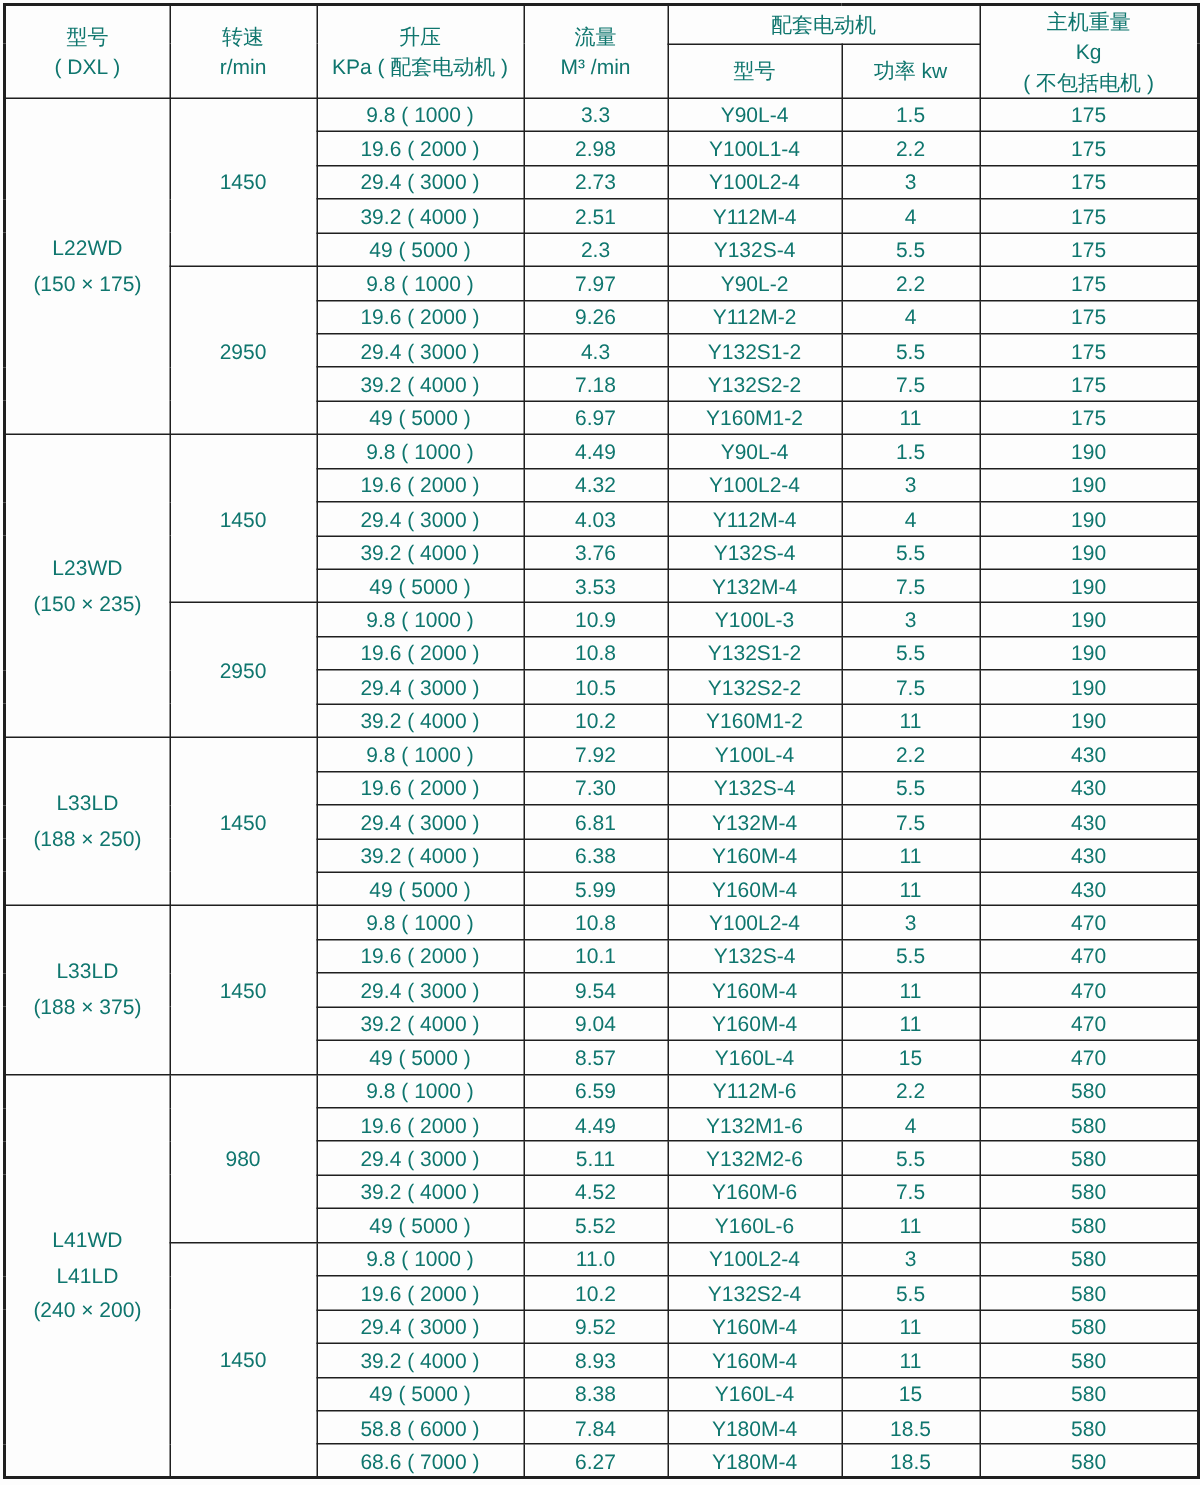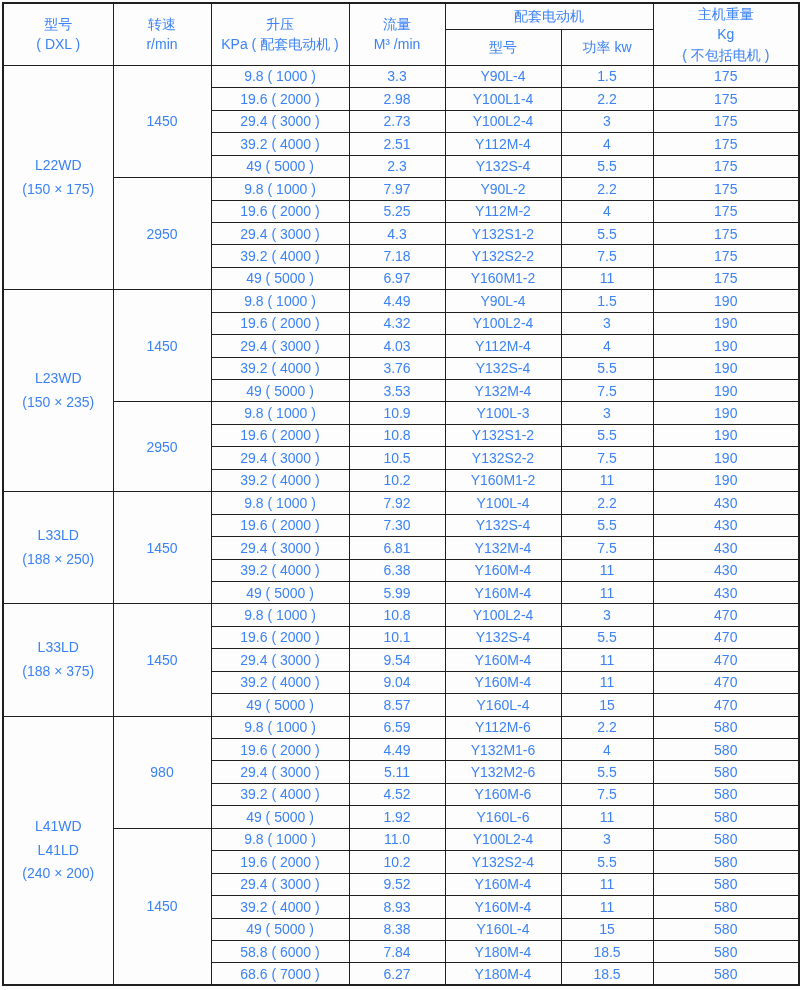--- a/index.html
+++ b/index.html
@@ -8,21 +8,21 @@
     background: #ffffff;
   }
   .page {
     position: relative;
     width: 800px;
     height: 990px;
     background: #fdfdfd;
     box-sizing: border-box;
     padding: 2px;
     font-family: "Liberation Sans", "DejaVu Sans", sans-serif;
-    color: #3b82f6;
+    color: #0f766e;
   }
   table.spec {
     width: 796px;
     height: 984px;
     border-collapse: collapse;
     table-layout: fixed;
     border: 2px solid #1f1f1f;
   }
   .spec th, .spec td {
     border: 1px solid #1f1f1f;
@@ -116,21 +116,21 @@
         <tr>
           <td rowspan="5">2950</td>
           <td>9.8 ( 1000 )</td>
           <td>7.97</td>
           <td>Y90L-2</td>
           <td>2.2</td>
           <td>175</td>
         </tr>
         <tr>
           <td>19.6 ( 2000 )</td>
-          <td>5.25</td>
+          <td>9.26</td>
           <td>Y112M-2</td>
           <td>4</td>
           <td>175</td>
         </tr>
         <tr>
           <td>29.4 ( 3000 )</td>
           <td>4.3</td>
           <td>Y132S1-2</td>
           <td>5.5</td>
           <td>175</td>
@@ -319,21 +319,21 @@
         </tr>
         <tr>
           <td>39.2 ( 4000 )</td>
           <td>4.52</td>
           <td>Y160M-6</td>
           <td>7.5</td>
           <td>580</td>
         </tr>
         <tr>
           <td>49 ( 5000 )</td>
-          <td>1.92</td>
+          <td>5.52</td>
           <td>Y160L-6</td>
           <td>11</td>
           <td>580</td>
         </tr>
         <tr>
           <td rowspan="7">1450</td>
           <td>9.8 ( 1000 )</td>
           <td>11.0</td>
           <td>Y100L2-4</td>
           <td>3</td>

